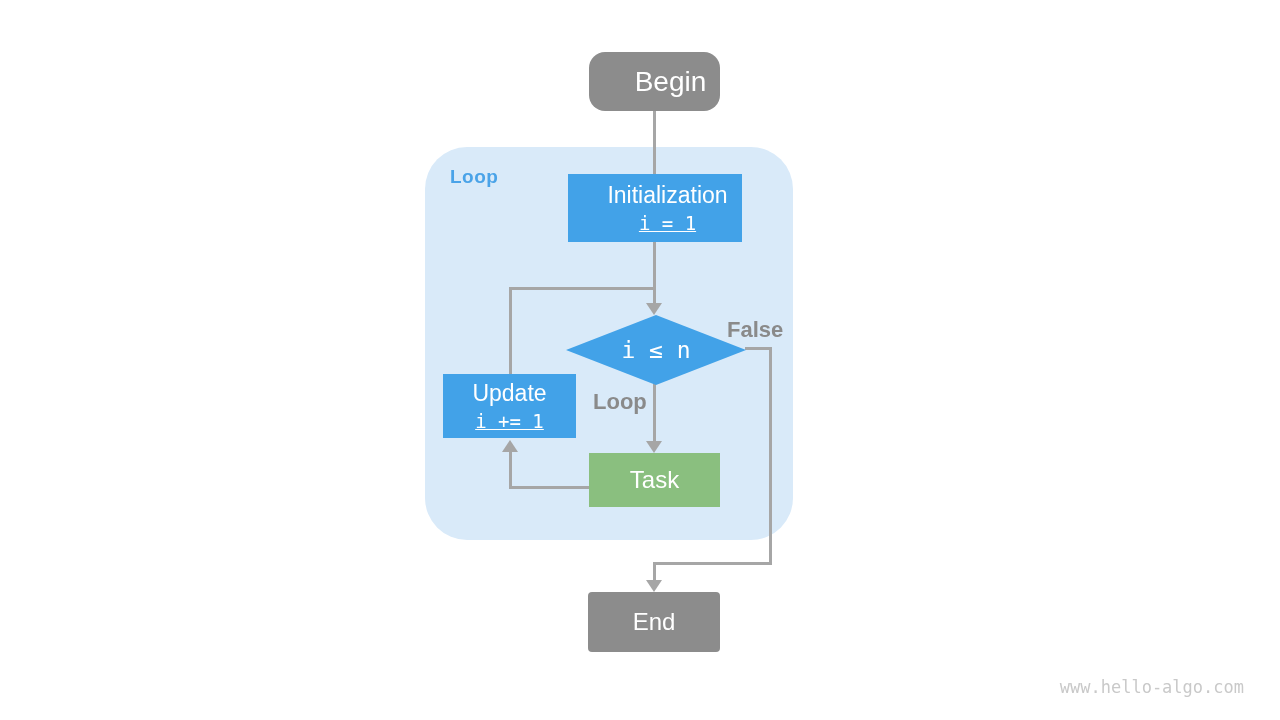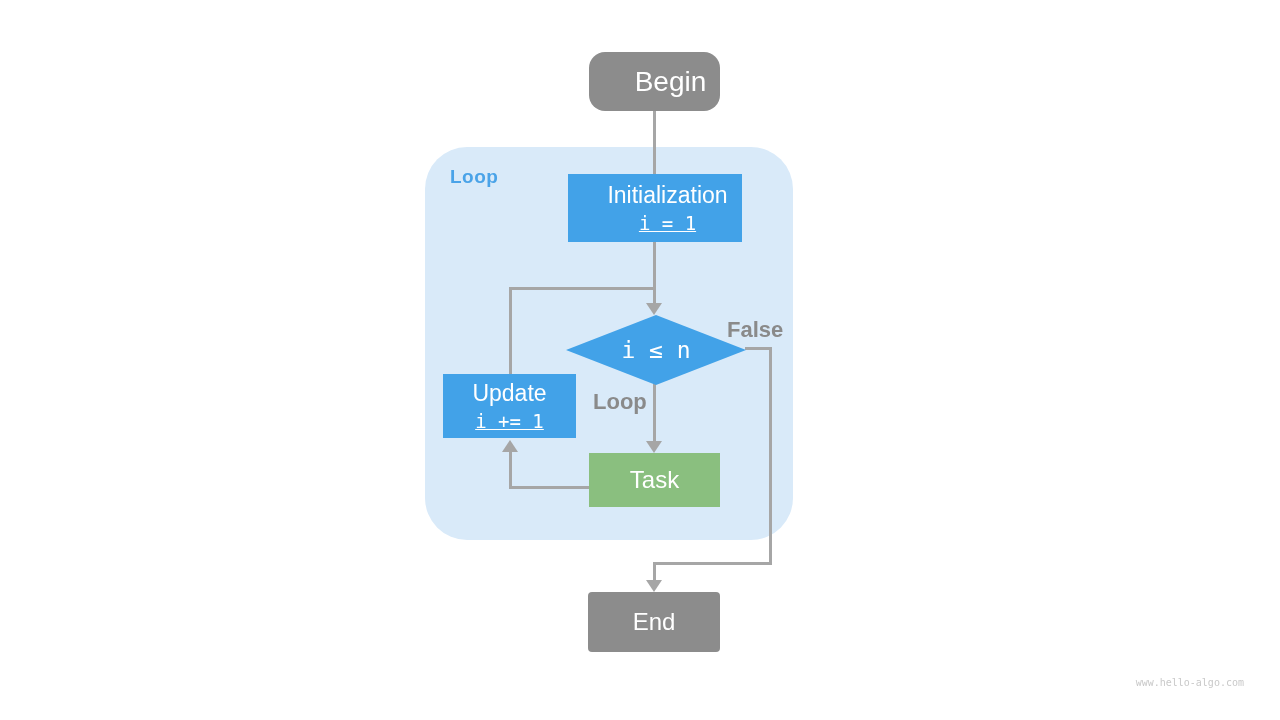--- a/index.html
+++ b/index.html
@@ -113,21 +113,21 @@
     color: var(--branch-label, #8a8a8a);
   }
   .branch-true { left: 593px; top: 389px; }
   .branch-false { left: 727px; top: 317px; }
 
   
   .watermark {
     position: absolute;
     right: 36px; top: 677px;
     font-family: "DejaVu Sans Mono", monospace;
-    font-size: 10px;
+    font-size: 17px;
     color: var(--watermark, #c9c9c9);
   }
 </style>
 </head>
 <body>
 
 <div class="canvas">
 
   <div class="loop-region"></div>
 

